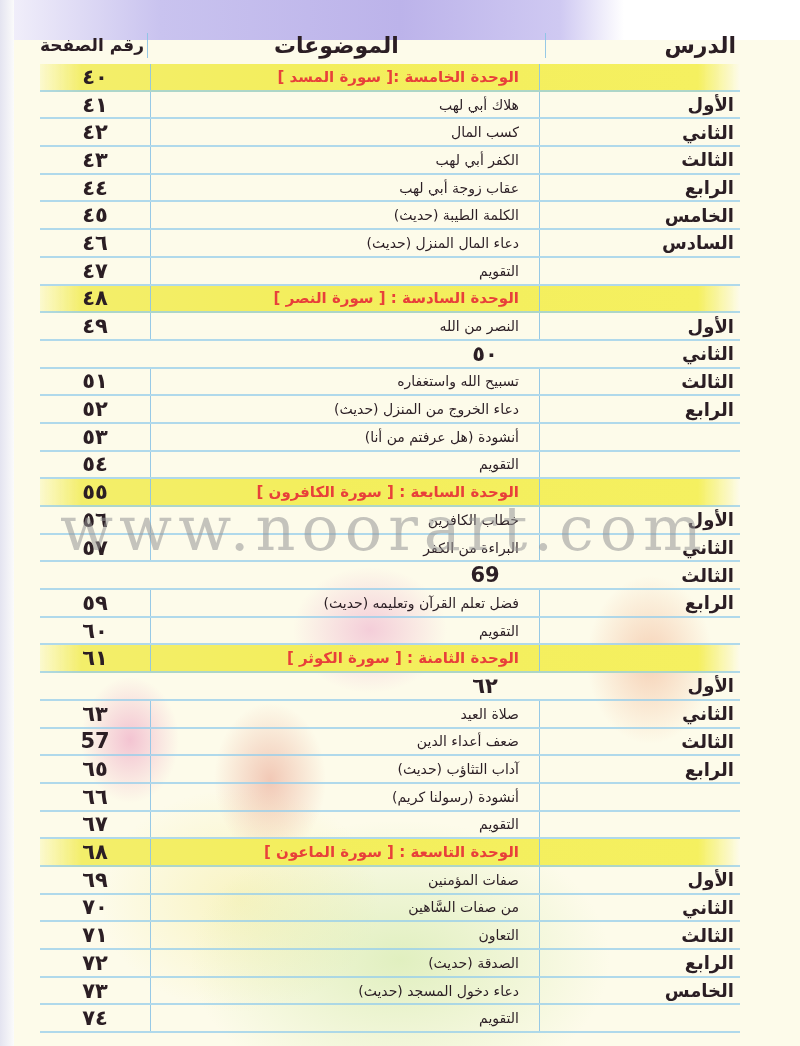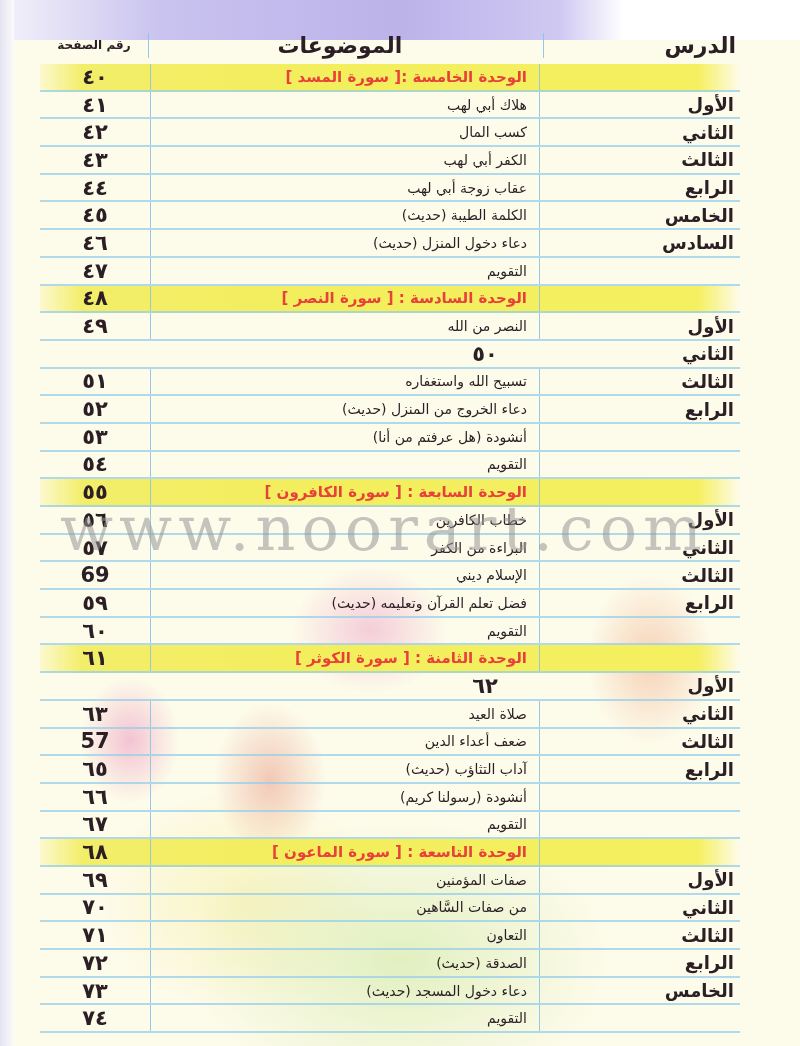--- a/index.html
+++ b/index.html
@@ -26,29 +26,29 @@
   .toc {
     position: absolute; left: 40px; top: 26px; width: 700px;
     direction: rtl;
   }
   .hdr {
     display: flex; height: 38px; align-items: center;
     font-weight: bold; color: #2b1e24;
   }
   .hdr .c-lesson { width: 200px; font-size: 22px; padding-right: 4px; box-sizing: border-box; }
   .hdr .c-topic { width: 390px; text-align: center; font-size: 22px; }
-  .hdr .c-page { width: 110px; text-align: center; font-size: 12px; }
+  .hdr .c-page { width: 110px; text-align: left; font-size: 17px; }
   .row {
     display: flex; height: 27.7px; align-items: center;
     border-bottom: 2px solid rgba(150,205,235,0.75);
     box-sizing: border-box;
   }
   .row > div { height: 100%; display: flex; align-items: center; box-sizing: border-box; }
   .c-lesson { width: 200px; padding-right: 6px; font-weight: bold; font-size: 18px; color: #2b1e24; }
-  .c-topic { width: 390px; border-right: 1px solid rgba(140,195,230,0.9); border-left: 1px solid rgba(140,195,230,0.9); padding-right: 12px; font-size: 14px; color: #2b1e24; }
+  .c-topic { width: 390px; border-right: 1px solid rgba(140,195,230,0.9); border-left: 1px solid rgba(140,195,230,0.9); padding-right: 20px; font-size: 14px; color: #2b1e24; }
   .c-page { width: 110px; justify-content: center; font-weight: bold; font-size: 21px; color: #2b1e24; }
   .row.unit { background: linear-gradient(270deg, rgba(246,241,95,0.0) 0%, #f5f060 6%, #f3ee5c 60%, #f3ee6a 94%, rgba(246,241,95,0.2) 100%); }
   .row.unit .c-topic { color: #e8403a; font-weight: bold; font-size: 15px; }
   .row.unit .c-page { color: #2b1e24; }
   .watermark {
     position: absolute; left: 60px; top: 498px; width: 740px;
     font-family: "DejaVu Serif", serif; font-size: 62px; letter-spacing: 6px;
     color: rgba(150,150,150,0.55); white-space: nowrap; pointer-events: none;
     line-height: 1;
   }
@@ -92,21 +92,21 @@
         <div class="c-topic">عقاب زوجة أبي لهب</div>
         <div class="c-page">٤٤</div>
       </div>
       <div class="row">
         <div class="c-lesson">الخامس</div>
         <div class="c-topic">الكلمة الطيبة (حديث)</div>
         <div class="c-page">٤٥</div>
       </div>
       <div class="row">
         <div class="c-lesson">السادس</div>
-        <div class="c-topic">دعاء دخول المنزل (حديث)</div>
+        <div class="c-topic">دعاء المال المنزل (حديث)</div>
         <div class="c-page">٤٦</div>
       </div>
       <div class="row">
         <div class="c-lesson"></div>
         <div class="c-topic">التقويم</div>
         <div class="c-page">٤٧</div>
       </div>
       <div class="row unit">
         <div class="c-lesson"></div>
         <div class="c-topic">الوحدة السادسة : [ سورة النصر ]</div>
@@ -151,21 +151,20 @@
         <div class="c-topic">خطاب الكافرين</div>
         <div class="c-page">٥٦</div>
       </div>
       <div class="row">
         <div class="c-lesson">الثاني</div>
         <div class="c-topic">البراءة من الكفر</div>
         <div class="c-page">٥٧</div>
       </div>
       <div class="row">
         <div class="c-lesson">الثالث</div>
-        <div class="c-topic">الإسلام ديني</div>
         <div class="c-page">69</div>
       </div>
       <div class="row">
         <div class="c-lesson">الرابع</div>
         <div class="c-topic">فضل تعلم القرآن وتعليمه (حديث)</div>
         <div class="c-page">٥٩</div>
       </div>
       <div class="row">
         <div class="c-lesson"></div>
         <div class="c-topic">التقويم</div>

